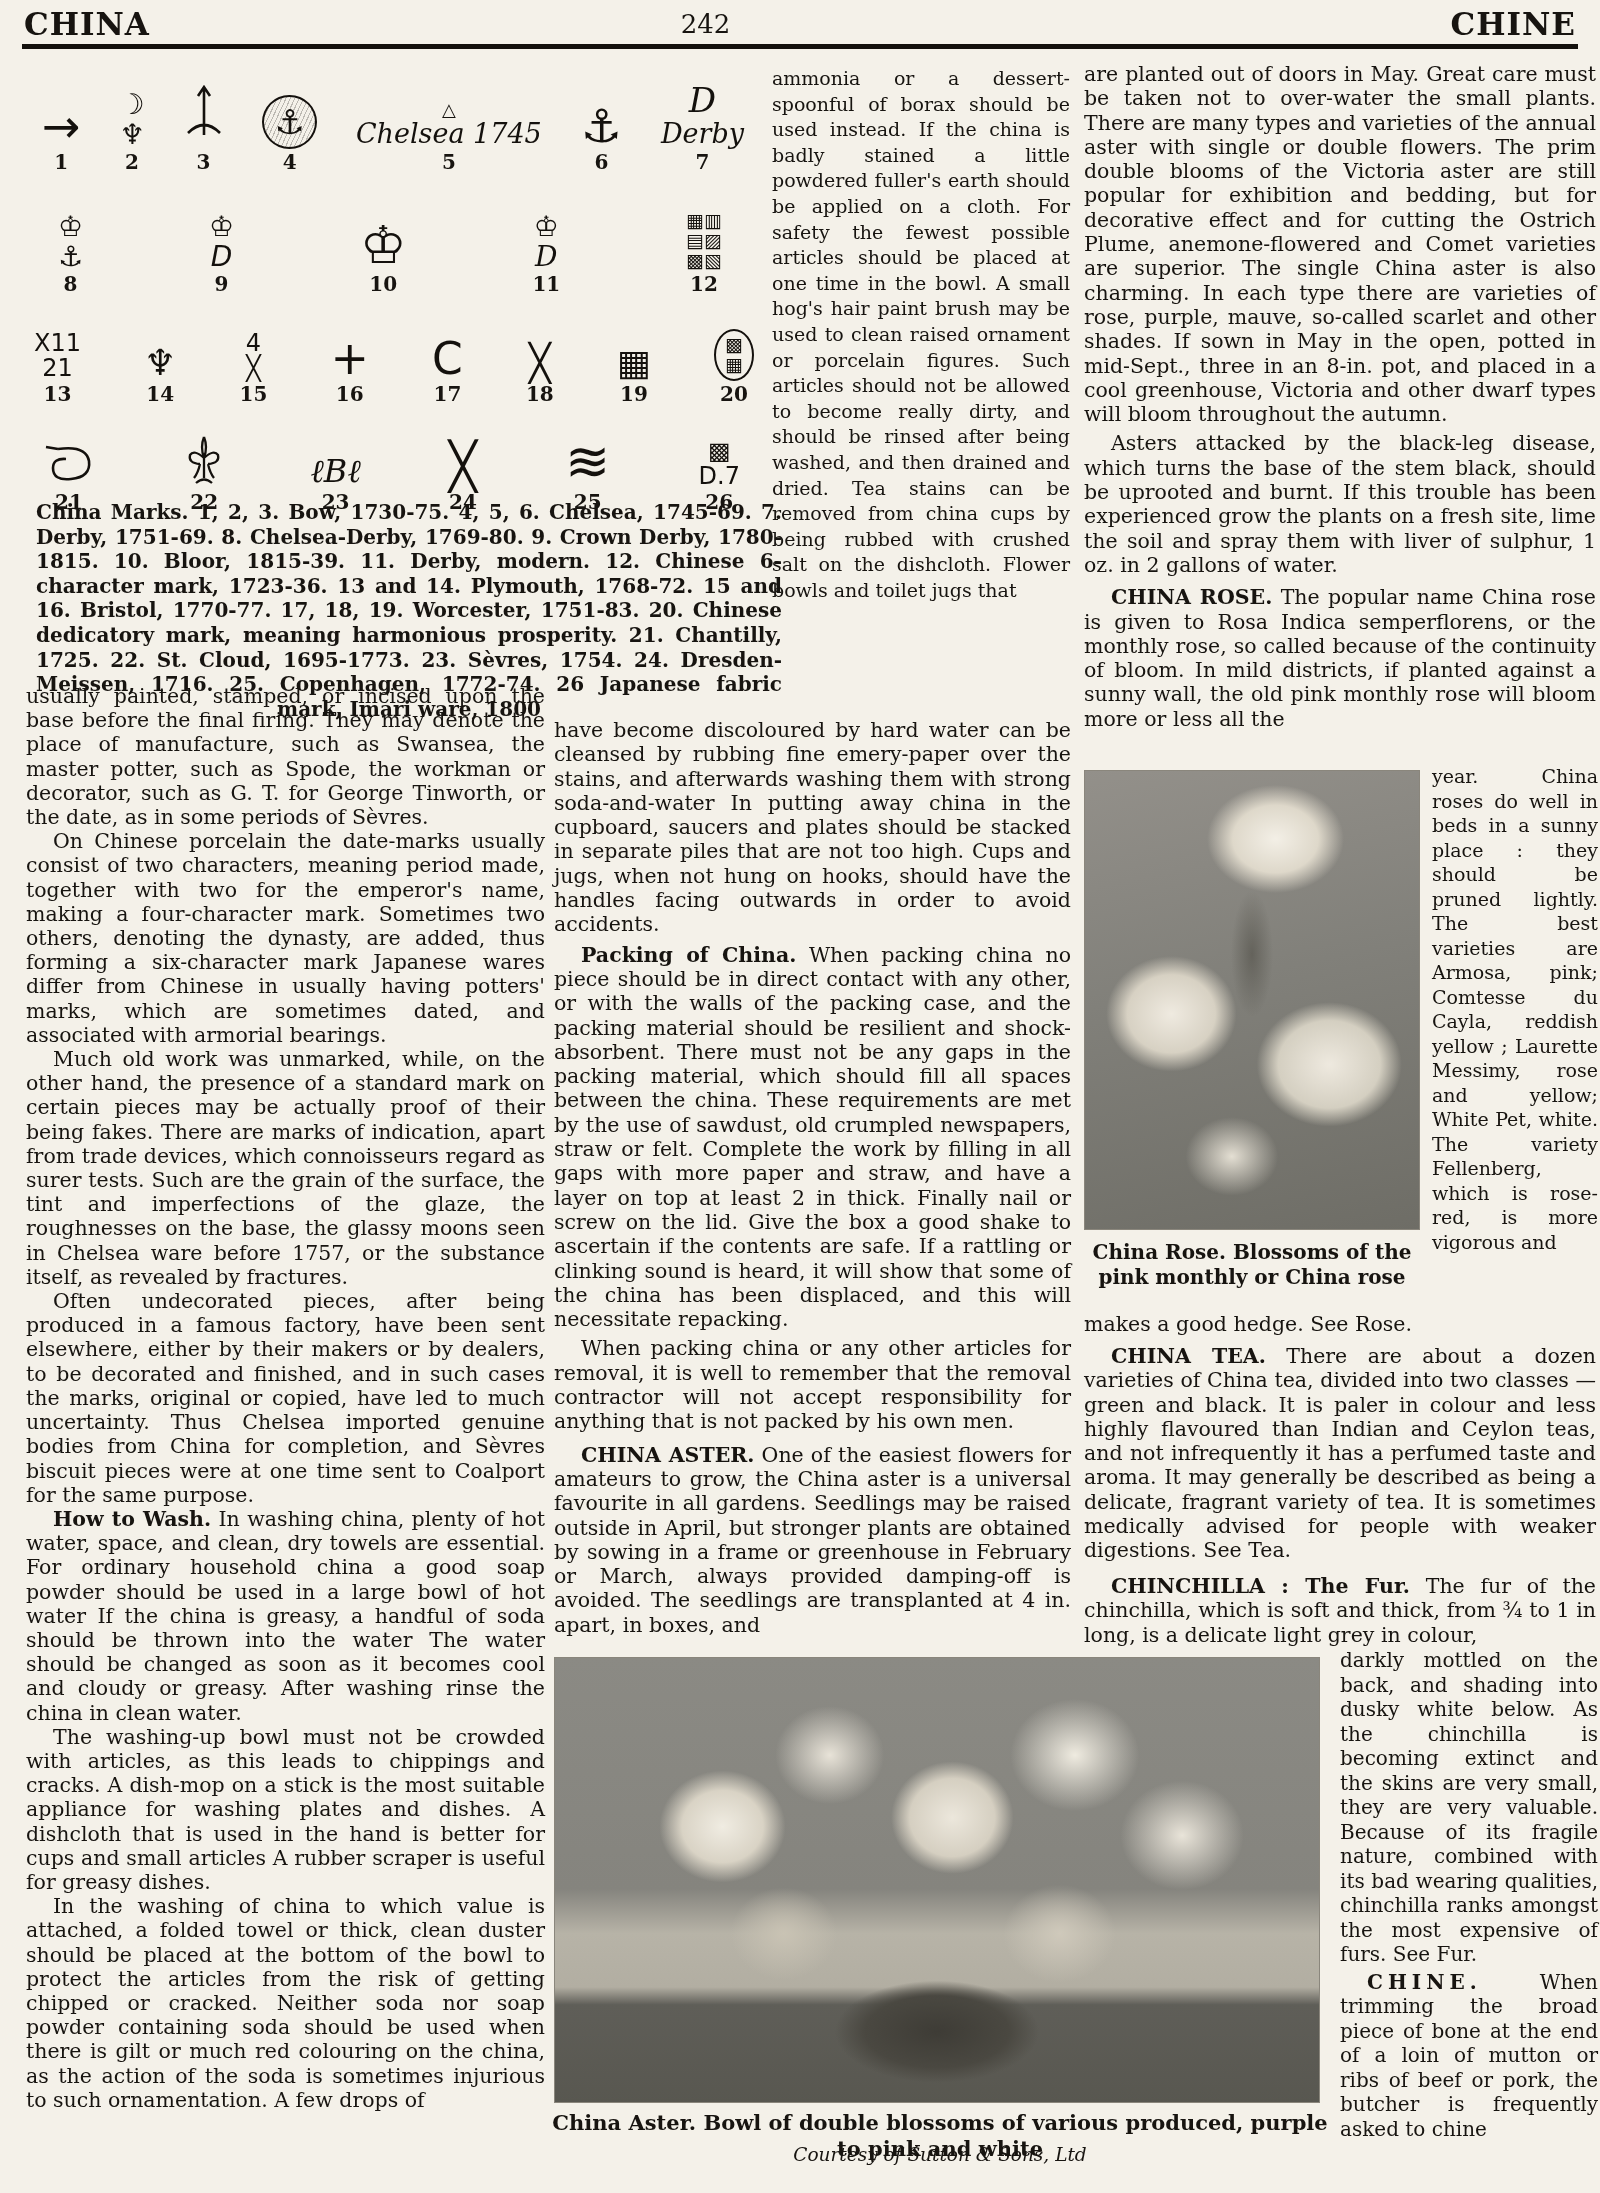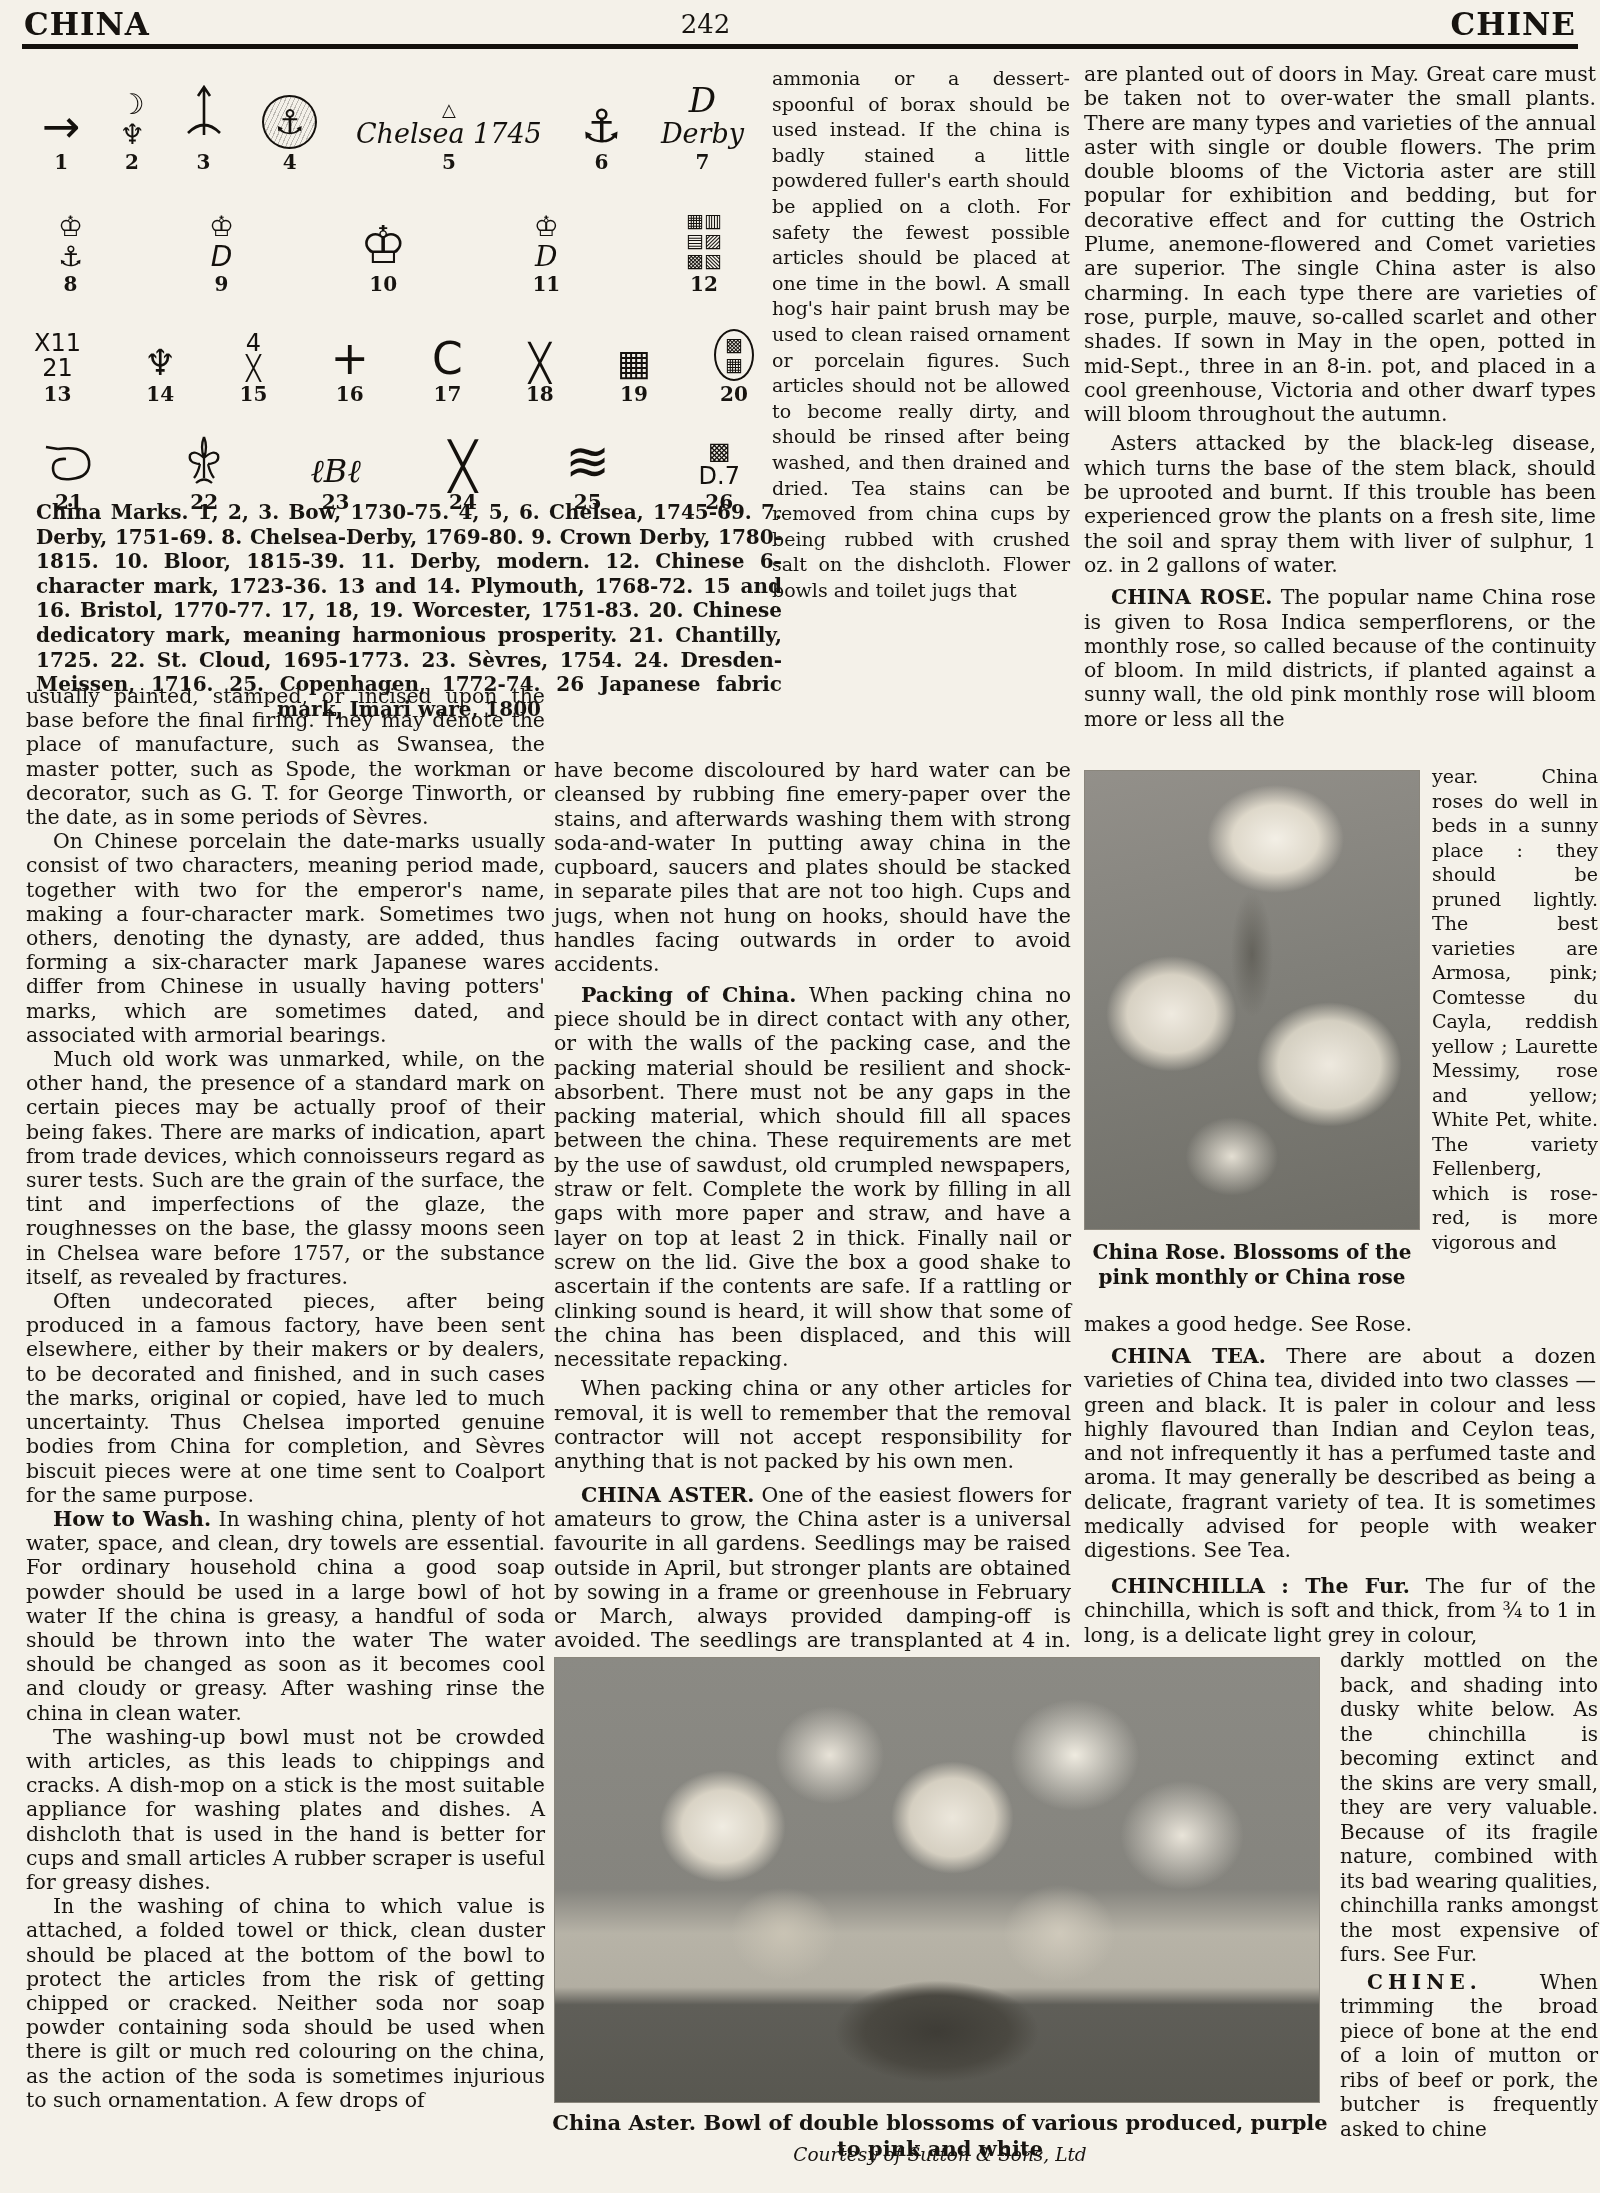--- a/index.html
+++ b/index.html
@@ -241,21 +241,21 @@
     <p>Often undecorated pieces, after being produced in a famous factory, have been sent elsewhere, either by their makers or by dealers, to be decorated and finished, and in such cases the marks, original or copied, have led to much uncertainty.  Thus Chelsea imported genuine bodies from China for completion, and Sèvres biscuit pieces were at one time sent to Coalport for the same purpose.</p>
     <p><b class="lead">How to Wash.</b><span>  In washing china, plenty of hot water, space, and clean, dry towels are essential.  For ordinary household china a good soap powder should be used in a large bowl of hot water  If the china is greasy, a handful of soda should be thrown into the water  The water should be changed as soon as it becomes cool and cloudy or greasy. After washing rinse the china in clean water.</span></p>
     <p>The washing-up bowl must not be crowded with articles, as this leads to chippings and cracks.  A dish-mop on a stick is the most suitable appliance for washing plates and dishes.  A dishcloth that is used in the hand is better for cups and small articles  A rubber scraper is useful for greasy dishes.</p>
     <p>In the washing of china to which value is attached, a folded towel or thick, clean duster should be placed at the bottom of the bowl to protect the articles from the risk of getting chipped or cracked.  Neither soda nor soap powder containing soda should be used when there is gilt or much red colouring on the china, as the action of the soda is sometimes injurious to such ornamentation.  A few drops of</p>
   </div>
 
   <div class="abs narrowtxt" style="left:772px;top:66px;width:298px;">
     <p style="margin:0;">ammonia or a dessert-spoonful of borax should be used instead.  If the china is badly stained a little powdered fuller's earth should be applied on a cloth. For safety the fewest possible articles should be placed at one time in the bowl.  A small hog's hair paint brush may be used to clean raised ornament or porcelain figures.  Such articles should not be allowed to become really dirty, and should be rinsed after being washed, and then drained and dried.  Tea stains can be removed from china cups by being rubbed with crushed salt on the dishcloth.  Flower bowls and toilet jugs that</p>
   </div>
 
-  <div class="abs txt" style="left:554px;top:718px;width:517px;margin-top:40px;">
+  <div class="abs txt" style="left:554px;top:718px;width:517px;">
     <p class="noind">have become discoloured by hard water can be cleansed by rubbing fine emery-paper over the stains, and afterwards washing them with strong soda-and-water  In putting away china in the cupboard, saucers and plates should be stacked in separate piles that are not too high.  Cups and jugs, when not hung on hooks, should have the handles facing outwards in order to avoid accidents.</p>
     <p style="margin-top:6px;"><b class="lead">Packing of China.</b><span>  When packing china no piece should be in direct contact with any other, or with the walls of the packing case, and the packing material should be resilient and shock-absorbent.  There must not be any gaps in the packing material, which should fill all spaces between the china.  These requirements are met by the use of sawdust, old crumpled newspapers, straw or felt.  Complete the work by filling in all gaps with more paper and straw, and have a layer on top at least 2 in thick.  Finally nail or screw on the lid.  Give the box a good shake to ascertain if the contents are safe.  If a rattling or clinking sound is heard, it will show that some of the china has been displaced, and this will necessitate repacking.</span></p>
     <p style="margin-top:5px;">When packing china or any other articles for removal, it is well to remember that the removal contractor will not accept responsibility for anything that is not packed by his own men.</p>
     <p style="margin-top:9px;"><b class="caps">CHINA ASTER.</b><span>  One of the easiest flowers for amateurs to grow, the China aster is a universal favourite in all gardens.  Seedlings may be raised outside in April, but stronger plants are obtained by sowing in a frame or greenhouse in February or March, always provided damping-off is avoided. The seedlings are transplanted at 4 in. apart, in boxes, and</span></p>
   </div>
 
   <div class="abs photo asterphoto" style="left:554px;top:1657px;width:766px;height:446px;"></div>
   <div class="abs photocap" style="left:540px;top:2110px;width:800px;">China Aster. Bowl of double blossoms of various produced, purple to pink and white</div>
   <div class="abs credit" style="left:540px;top:2144px;width:800px;">Courtesy of Sutton &amp; Sons, Ltd</div>
 

